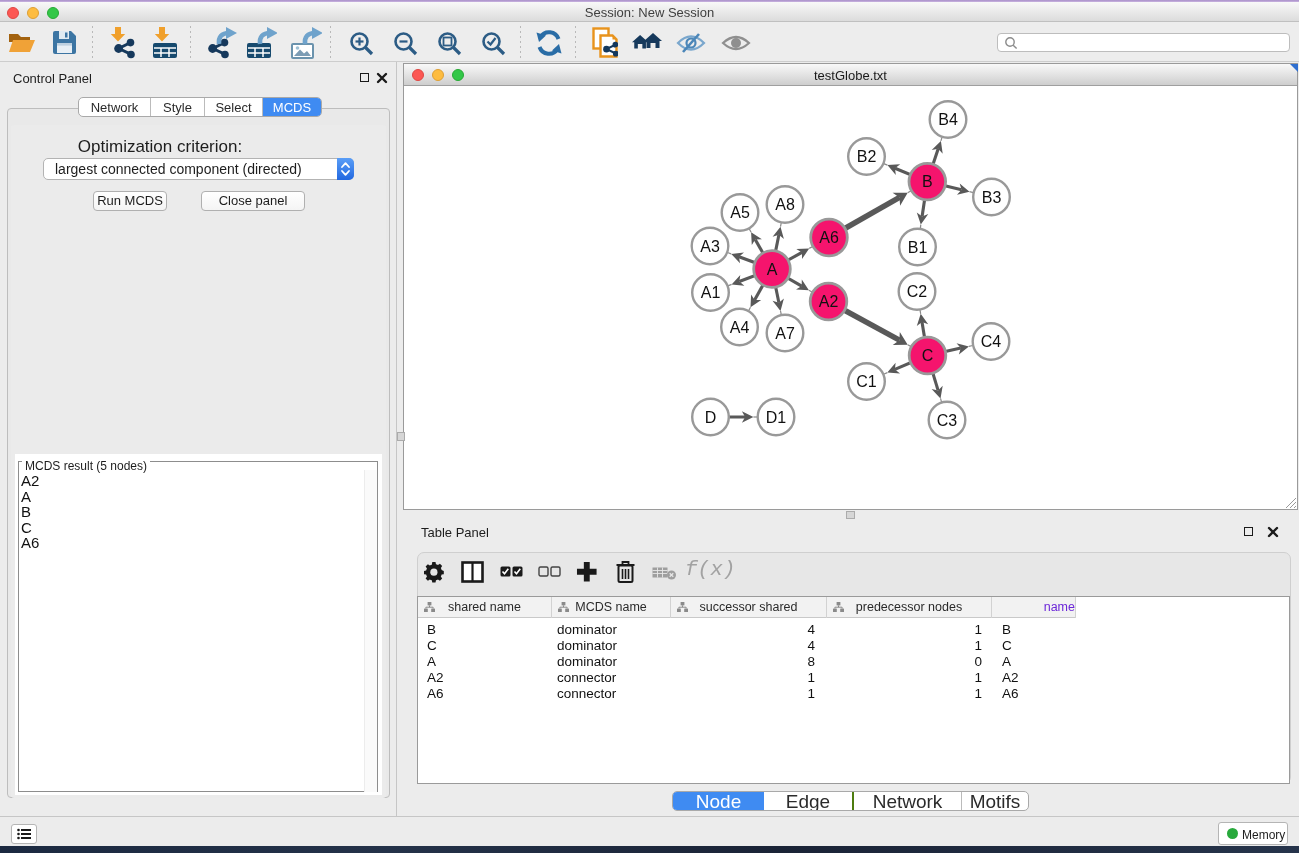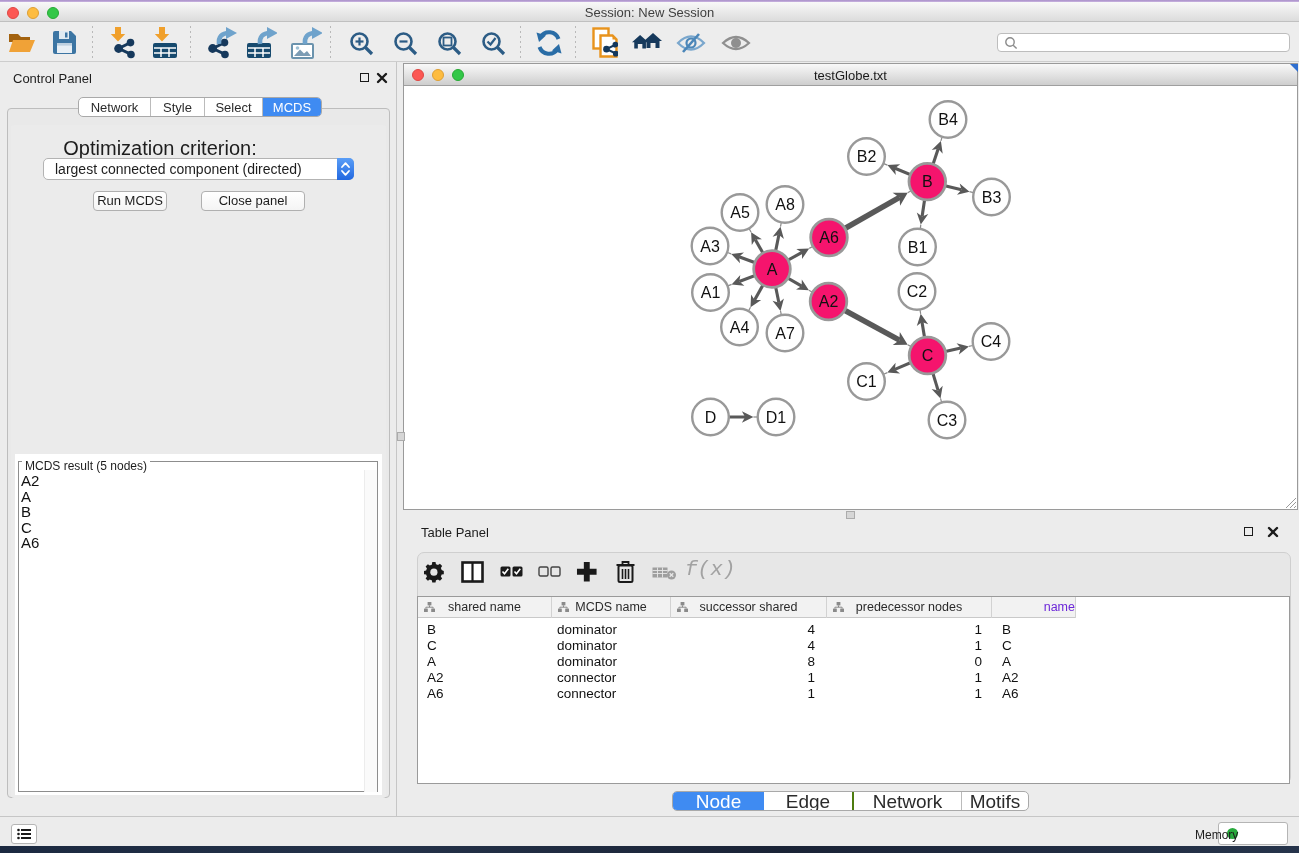--- a/index.html
+++ b/index.html
@@ -176,21 +176,21 @@
 <path d="M2 2 L10 10 M10 2 L2 10" stroke="#1a1a1a" stroke-width="2.4" stroke-linecap="round"></path>
   </svg>
 <div class="abs" style="left:7px;top:108px;width:383px;height:690px;background:#e9e9e9;border:1px solid #bdbdbd;border-radius:4px"></div>
 <div class="abs" style="left:78px;top:97px;width:244px;height:20px;background:#ffffff;border:1px solid #a9a9a9;border-radius:5px;overflow:hidden;display:flex;font-size:13px;color:#2b2b2b;text-align:center;line-height:19px">
     <div style="width:72px;border-right:1px solid #bbbbbb">Network</div>
     <div style="width:54px;border-right:1px solid #bbbbbb">Style</div>
     <div style="width:58px;border-right:1px solid #bbbbbb">Select</div>
     <div style="width:58px;background:#3f8bf2;color:#ffffff">MCDS</div>
   </div>
 <div class="abs" style="left:11px;top:125px;width:375px;height:673px;background:#ebebeb;border-radius:3px"></div>
-<div class="abs" style="left:0;top:136.5px;width:320px;height:16px;text-align:center;font-size:20px;color:#1d1d1d">Optimization criterion:</div>
+<div class="abs" style="left:0;top:136.5px;width:320px;height:16px;text-align:center;font-size:17px;color:#1d1d1d">Optimization criterion:</div>
 <div class="abs" style="left:43px;top:158px;width:311px;height:22px;background:#ffffff;border:1px solid #b3b3b3;border-radius:5px"></div>
 <div class="abs" style="left:55px;top:161px;font-size:14px;color:#1d1d1d">largest connected component (directed)</div>
 <div class="abs" style="left:337px;top:158px;width:17px;height:22px;background:linear-gradient(#5a9ef7,#2268e0);border-radius:0 5px 5px 0"></div>
 <svg class="abs" style="left:339px;top:161px" width="13" height="16" viewBox="0 0 13 16">
 <path d="M3 6 L6.5 2.2 L10 6" fill="none" stroke="#ffffff" stroke-width="1.8" stroke-linecap="round" stroke-linejoin="round"></path>
 <path d="M3 10 L6.5 13.8 L10 10" fill="none" stroke="#ffffff" stroke-width="1.8" stroke-linecap="round" stroke-linejoin="round"></path>
   </svg>
 <div class="abs" style="left:93px;top:191px;width:74px;height:20px;background:linear-gradient(#ffffff,#f4f4f4);border:1px solid #b0b0b0;border-radius:4px;text-align:center;font-size:13px;color:#1d1d1d;line-height:18px">Run MCDS</div>
 <div class="abs" style="left:201px;top:191px;width:104px;height:20px;background:linear-gradient(#ffffff,#f4f4f4);border:1px solid #b0b0b0;border-radius:4px;text-align:center;font-size:13px;color:#1d1d1d;line-height:18px">Close panel</div>
 <div class="abs" style="left:15px;top:454px;width:367px;height:341px;background:#ffffff"></div>
@@ -449,13 +449,13 @@
       <circle cx="1.5" cy="2" r="1.3"></circle>
       <circle cx="1.5" cy="6" r="1.3"></circle>
       <circle cx="1.5" cy="10" r="1.3"></circle>
 <rect x="4" y="1" width="10" height="2"></rect>
       <rect x="4" y="5" width="10" height="2"></rect>
       <rect x="4" y="9" width="10" height="2"></rect>
     </g>
   </svg>
 <div class="abs" style="left:1218px;top:822px;width:70px;height:23px;background:#ffffff;border:1px solid #b5b5b5;border-radius:3px"></div>
 <div class="abs" style="left:1227px;top:828px;width:11px;height:11px;border-radius:50%;background:#28a93c"></div>
-<div class="abs" style="left:1195px;top:828px;font-size:12px;color:#1d1d1d">Memory</div>
+<div class="abs" style="left:1242px;top:828px;font-size:12px;color:#1d1d1d">Memory</div>
 <div class="abs" style="left:0;top:846px;width:1299px;height:7px;background:linear-gradient(90deg,#1b2940,#243249 30%,#1a2336 60%,#26344b)"></div>
 </body></html>

